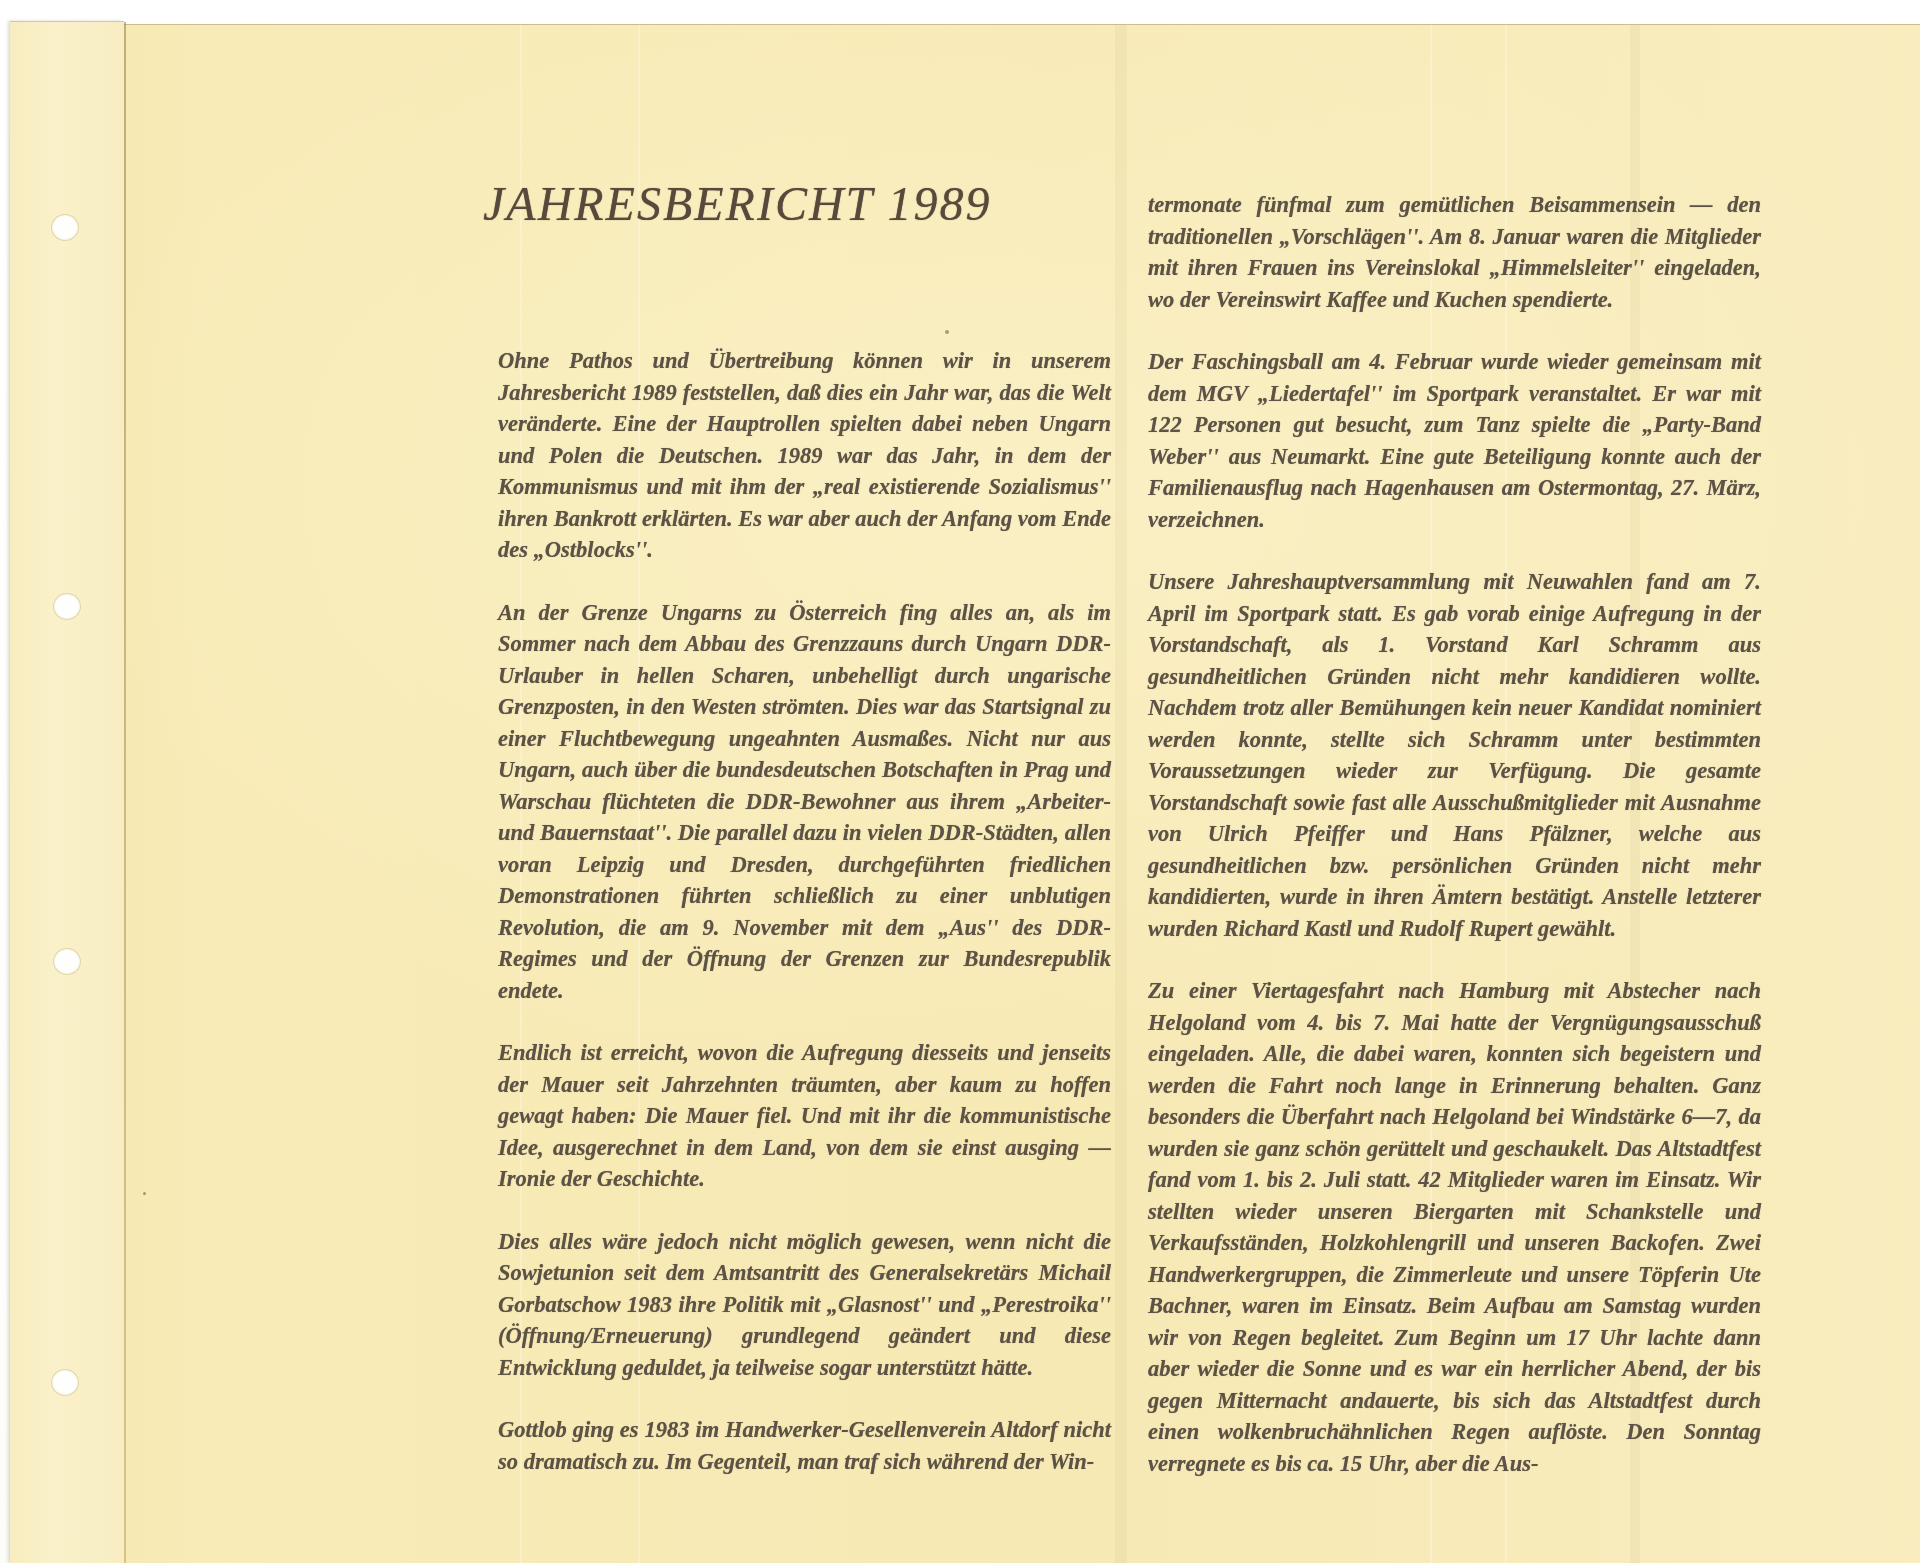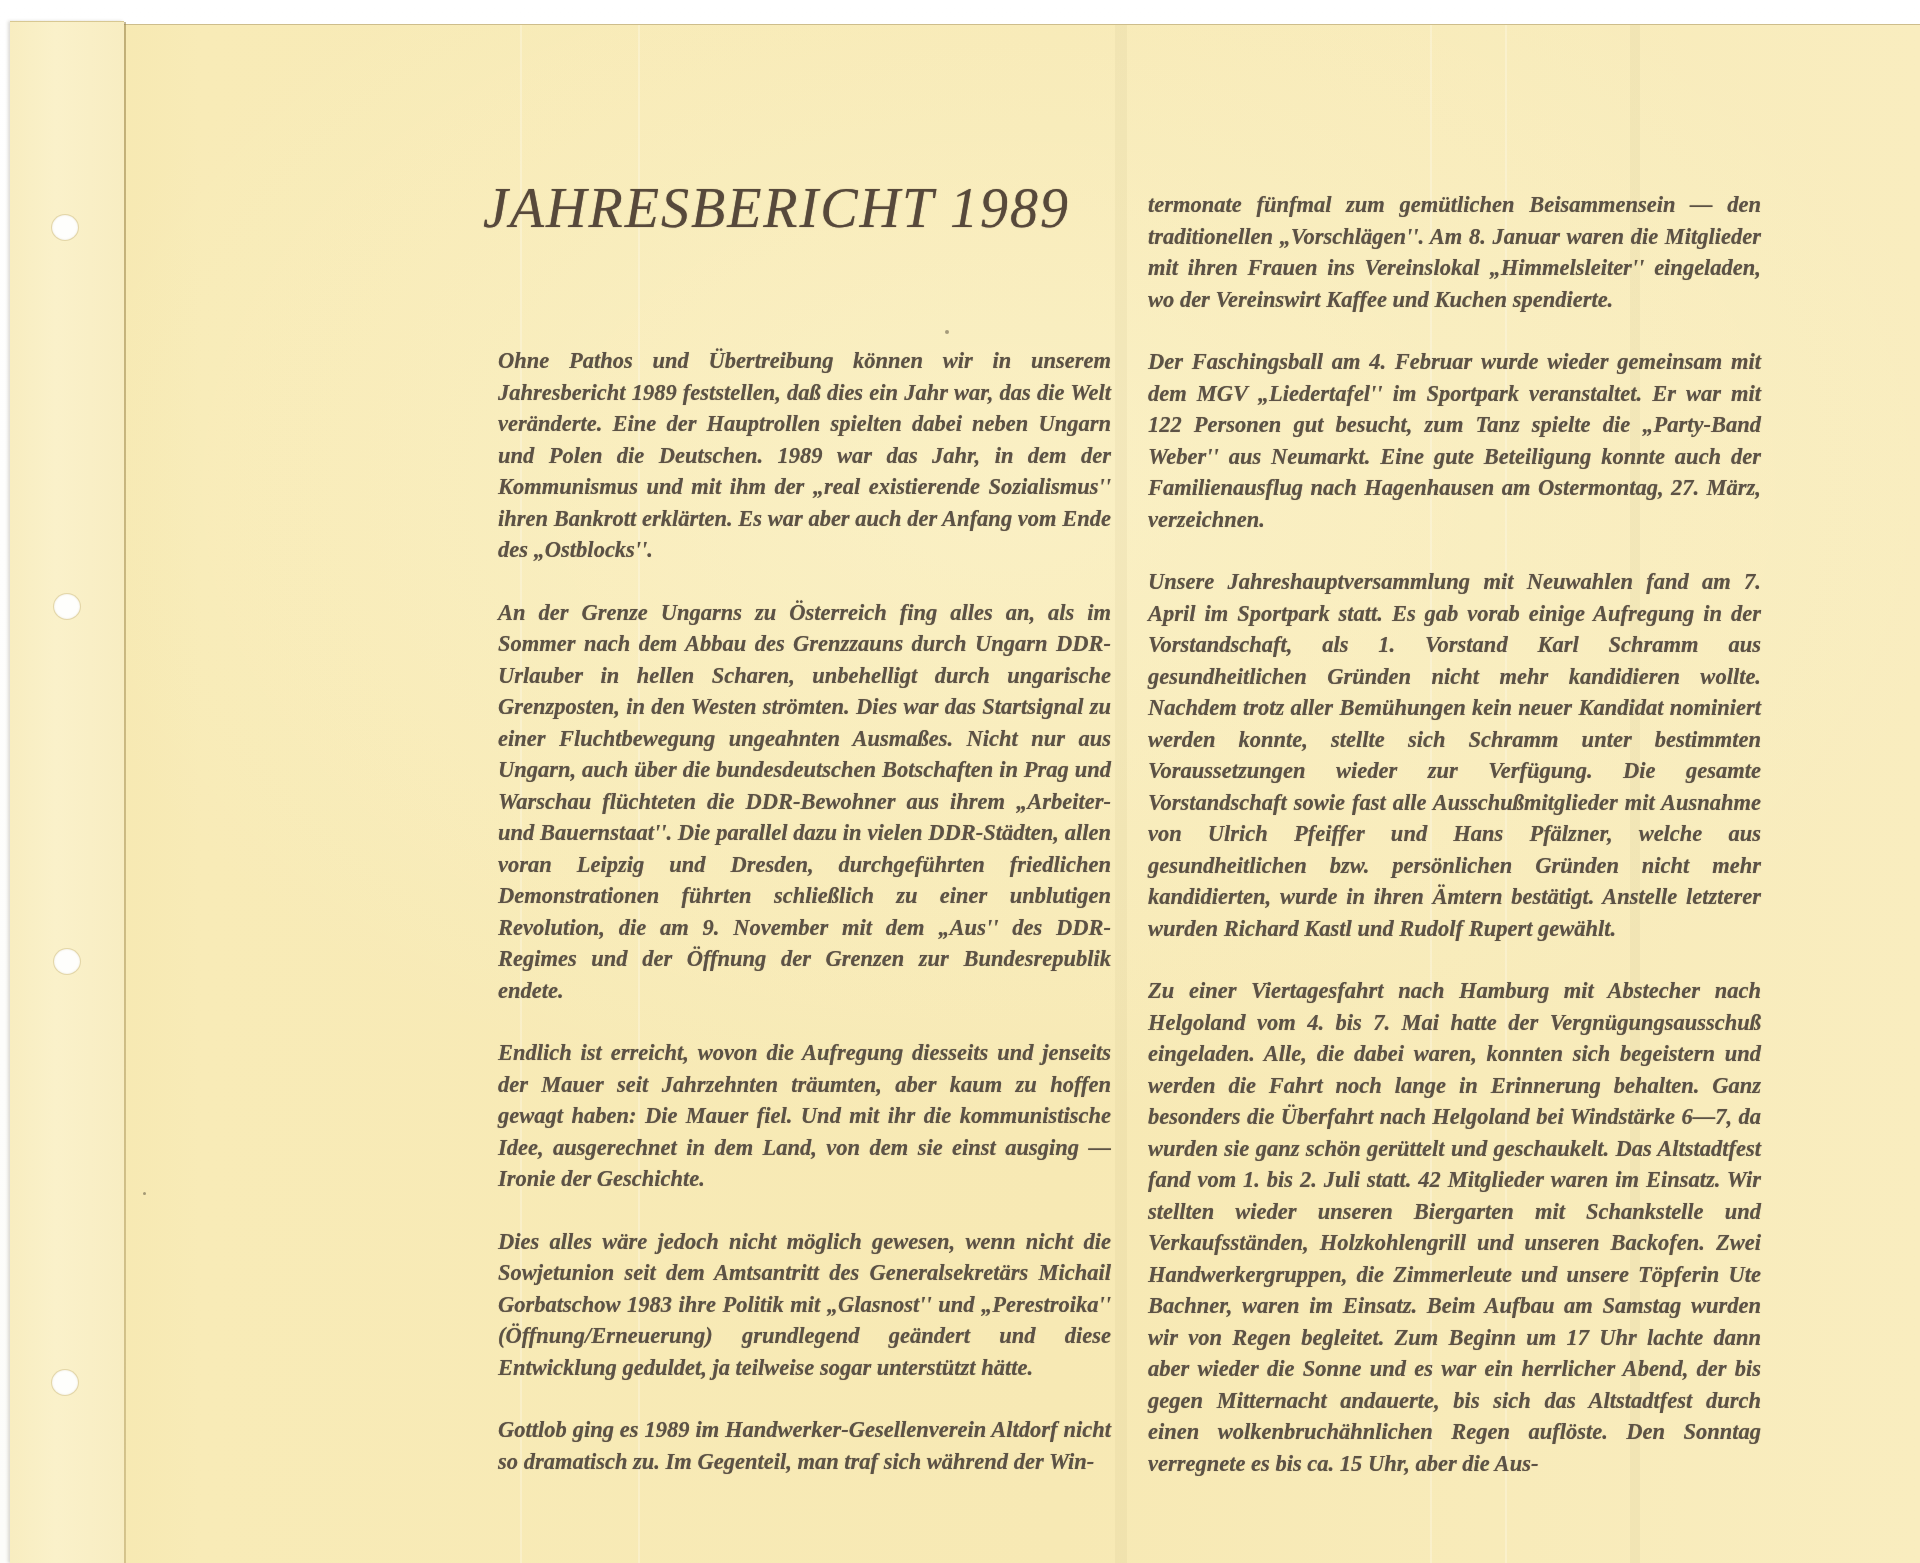--- a/index.html
+++ b/index.html
@@ -76,21 +76,21 @@
     z-index: 6;
   }
   .title {
     position: absolute;
     left: 483px;
     top: 176px;
     margin: 0;
     z-index: 7;
     font-style: italic;
     font-weight: normal;
-    font-size: 56px;
+    font-size: 48px;
     letter-spacing: 2px;
     color: #57493b;
     text-shadow: 0 0 1px rgba(87,73,59,0.75);
     white-space: nowrap;
   }
   .col {
     position: absolute;
     width: 613px;
     z-index: 7;
   }
@@ -135,21 +135,21 @@
   <div class="speck" style="left:945px; top:330px; width:4px; height:4px;"></div>
   <div class="speck" style="left:143px; top:1192px; width:3px; height:3px;"></div>
 
   <h1 class="title">JAHRESBERICHT 1989</h1>
 
   <div class="col col-left">
     <p>Ohne Pathos und Übertreibung können wir in unserem Jahresbericht 1989 feststellen, daß dies ein Jahr war, das die Welt veränderte. Eine der Hauptrollen spielten dabei neben Ungarn und Polen die Deutschen. 1989 war das Jahr, in dem der Kommunismus und mit ihm der „real existierende Sozialismus'' ihren Bankrott erklärten. Es war aber auch der Anfang vom Ende des „Ostblocks''.</p>
     <p>An der Grenze Ungarns zu Österreich fing alles an, als im Sommer nach dem Abbau des Grenzzauns durch Ungarn DDR-Urlauber in hellen Scharen, unbehelligt durch ungarische Grenzposten, in den Westen strömten. Dies war das Startsignal zu einer Fluchtbewegung ungeahnten Ausmaßes. Nicht nur aus Ungarn, auch über die bundesdeutschen Botschaften in Prag und Warschau flüchteten die DDR-Bewohner aus ihrem „Arbeiter- und Bauernstaat''. Die parallel dazu in vielen DDR-Städten, allen voran Leipzig und Dresden, durchgeführten friedlichen Demonstrationen führten schließlich zu einer unblutigen Revolution, die am 9. November mit dem „Aus'' des DDR-Regimes und der Öffnung der Grenzen zur Bundesrepublik endete.</p>
     <p>Endlich ist erreicht, wovon die Aufregung diesseits und jenseits der Mauer seit Jahrzehnten träumten, aber kaum zu hoffen gewagt haben: Die Mauer fiel. Und mit ihr die kommunistische Idee, ausgerechnet in dem Land, von dem sie einst ausging — Ironie der Geschichte.</p>
     <p>Dies alles wäre jedoch nicht möglich gewesen, wenn nicht die Sowjetunion seit dem Amtsantritt des Generalsekretärs Michail Gorbatschow 1983 ihre Politik mit „Glasnost'' und „Perestroika'' (Öffnung/Erneuerung) grundlegend geändert und diese Entwicklung geduldet, ja teilweise sogar unterstützt hätte.</p>
-    <p>Gottlob ging es 1989 im Handwerker-Gesellenverein Altdorf nicht so dramatisch zu. Im Gegenteil, man traf sich während der Win-</p>
+    <p>Gottlob ging es 1983 im Handwerker-Gesellenverein Altdorf nicht so dramatisch zu. Im Gegenteil, man traf sich während der Win-</p>
   </div>
 
   <div class="col col-right">
     <p>termonate fünfmal zum gemütlichen Beisammensein — den traditionellen „Vorschlägen''. Am 8. Januar waren die Mitglieder mit ihren Frauen ins Vereinslokal „Himmelsleiter'' eingeladen, wo der Vereinswirt Kaffee und Kuchen spendierte.</p>
     <p>Der Faschingsball am 4. Februar wurde wieder gemeinsam mit dem MGV „Liedertafel'' im Sportpark veranstaltet. Er war mit 122 Personen gut besucht, zum Tanz spielte die „Party-Band Weber'' aus Neumarkt. Eine gute Beteiligung konnte auch der Familienausflug nach Hagenhausen am Ostermontag, 27. März, verzeichnen.</p>
     <p>Unsere Jahreshauptversammlung mit Neuwahlen fand am 7. April im Sportpark statt. Es gab vorab einige Aufregung in der Vorstandschaft, als 1. Vorstand Karl Schramm aus gesundheitlichen Gründen nicht mehr kandidieren wollte. Nachdem trotz aller Bemühungen kein neuer Kandidat nominiert werden konnte, stellte sich Schramm unter bestimmten Voraussetzungen wieder zur Verfügung. Die gesamte Vorstandschaft sowie fast alle Ausschußmitglieder mit Ausnahme von Ulrich Pfeiffer und Hans Pfälzner, welche aus gesundheitlichen bzw. persönlichen Gründen nicht mehr kandidierten, wurde in ihren Ämtern bestätigt. Anstelle letzterer wurden Richard Kastl und Rudolf Rupert gewählt.</p>
     <p>Zu einer Viertagesfahrt nach Hamburg mit Abstecher nach Helgoland vom 4. bis 7. Mai hatte der Vergnügungsausschuß eingeladen. Alle, die dabei waren, konnten sich begeistern und werden die Fahrt noch lange in Erinnerung behalten. Ganz besonders die Überfahrt nach Helgoland bei Windstärke 6—7, da wurden sie ganz schön gerüttelt und geschaukelt. Das Altstadtfest fand vom 1. bis 2. Juli statt. 42 Mitglieder waren im Einsatz. Wir stellten wieder unseren Biergarten mit Schankstelle und Verkaufsständen, Holzkohlengrill und unseren Backofen. Zwei Handwerkergruppen, die Zimmerleute und unsere Töpferin Ute Bachner, waren im Einsatz. Beim Aufbau am Samstag wurden wir von Regen begleitet. Zum Beginn um 17 Uhr lachte dann aber wieder die Sonne und es war ein herrlicher Abend, der bis gegen Mitternacht andauerte, bis sich das Altstadtfest durch einen wolkenbruchähnlichen Regen auflöste. Den Sonntag verregnete es bis ca. 15 Uhr, aber die Aus-</p>
   </div>
 
 </div>

